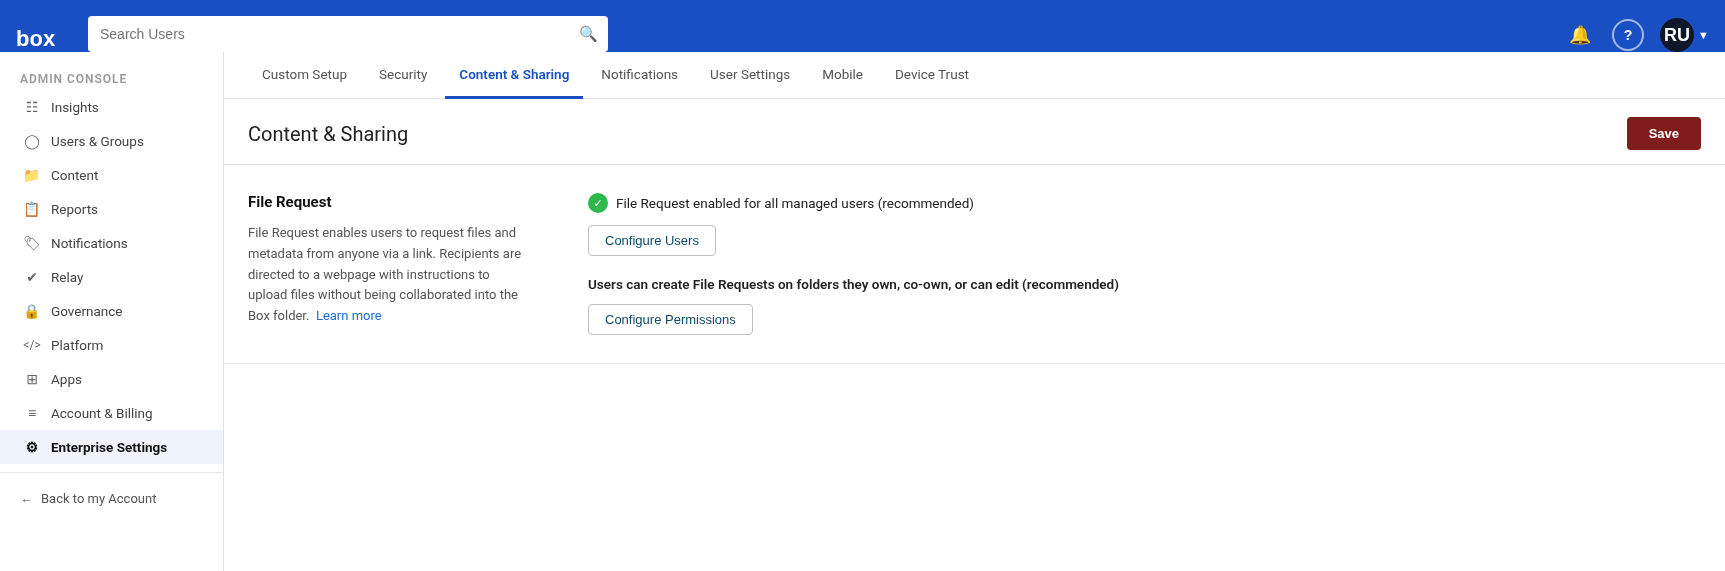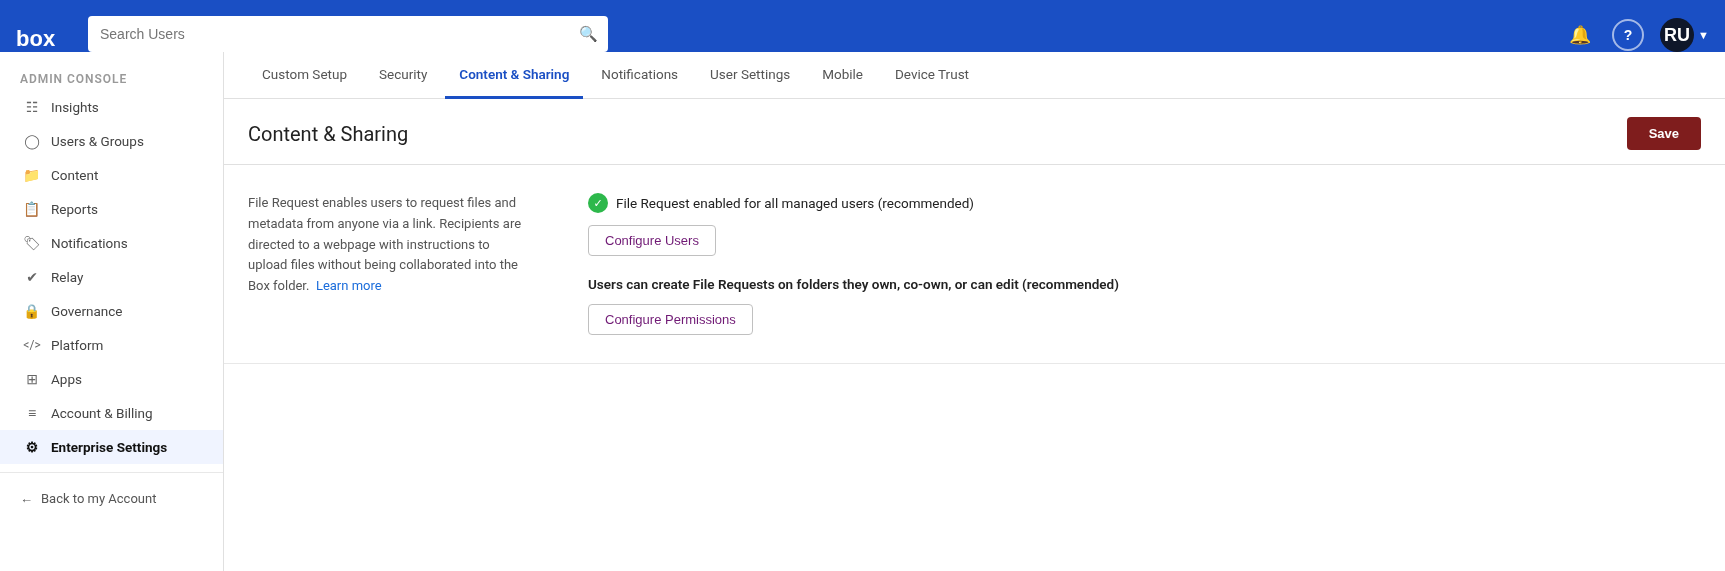--- a/index.html
+++ b/index.html
@@ -268,21 +268,21 @@
       flex-shrink: 0;
       color: #fff;
       font-size: 11px;
     }
     .config-btn {
       background: #fff;
       border: 1px solid #c0c0c0;
       border-radius: 4px;
       padding: 7px 16px;
       font-size: 13px;
-      color: #701a75;
+      color: #0c4a6e;
       cursor: pointer;
       width: fit-content;
     }
   </style>
 </head>
 <body>
 
 <nav class="navbar">
   <div class="navbar-logo">
     <svg viewBox="0 0 44 28" fill="none" xmlns="http://www.w3.org/2000/svg">
@@ -374,20 +374,21 @@
     </div>
 
     <div class="content-header">
       <h1 class="content-header-title">Content &amp; Sharing</h1>
       <button class="save-btn">Save</button>
     </div>
 
     <div class="section-container">
       <div class="section-inner">
         <div class="section-left">
+          <div class="section-title">File Request</div>
           <div class="section-desc">
             <span>File Request enables users to request files and metadata from anyone via a link. Recipients are directed to a webpage with instructions to upload files without being collaborated into the Box folder.</span>
             &nbsp;<a href="#">Learn more</a>
           </div>
         </div>
         <div class="section-right">
           <div class="option-row">
             <div class="option-label">
               <span class="green-check">✓</span>
               <span>File Request enabled for all managed users (recommended)</span>

